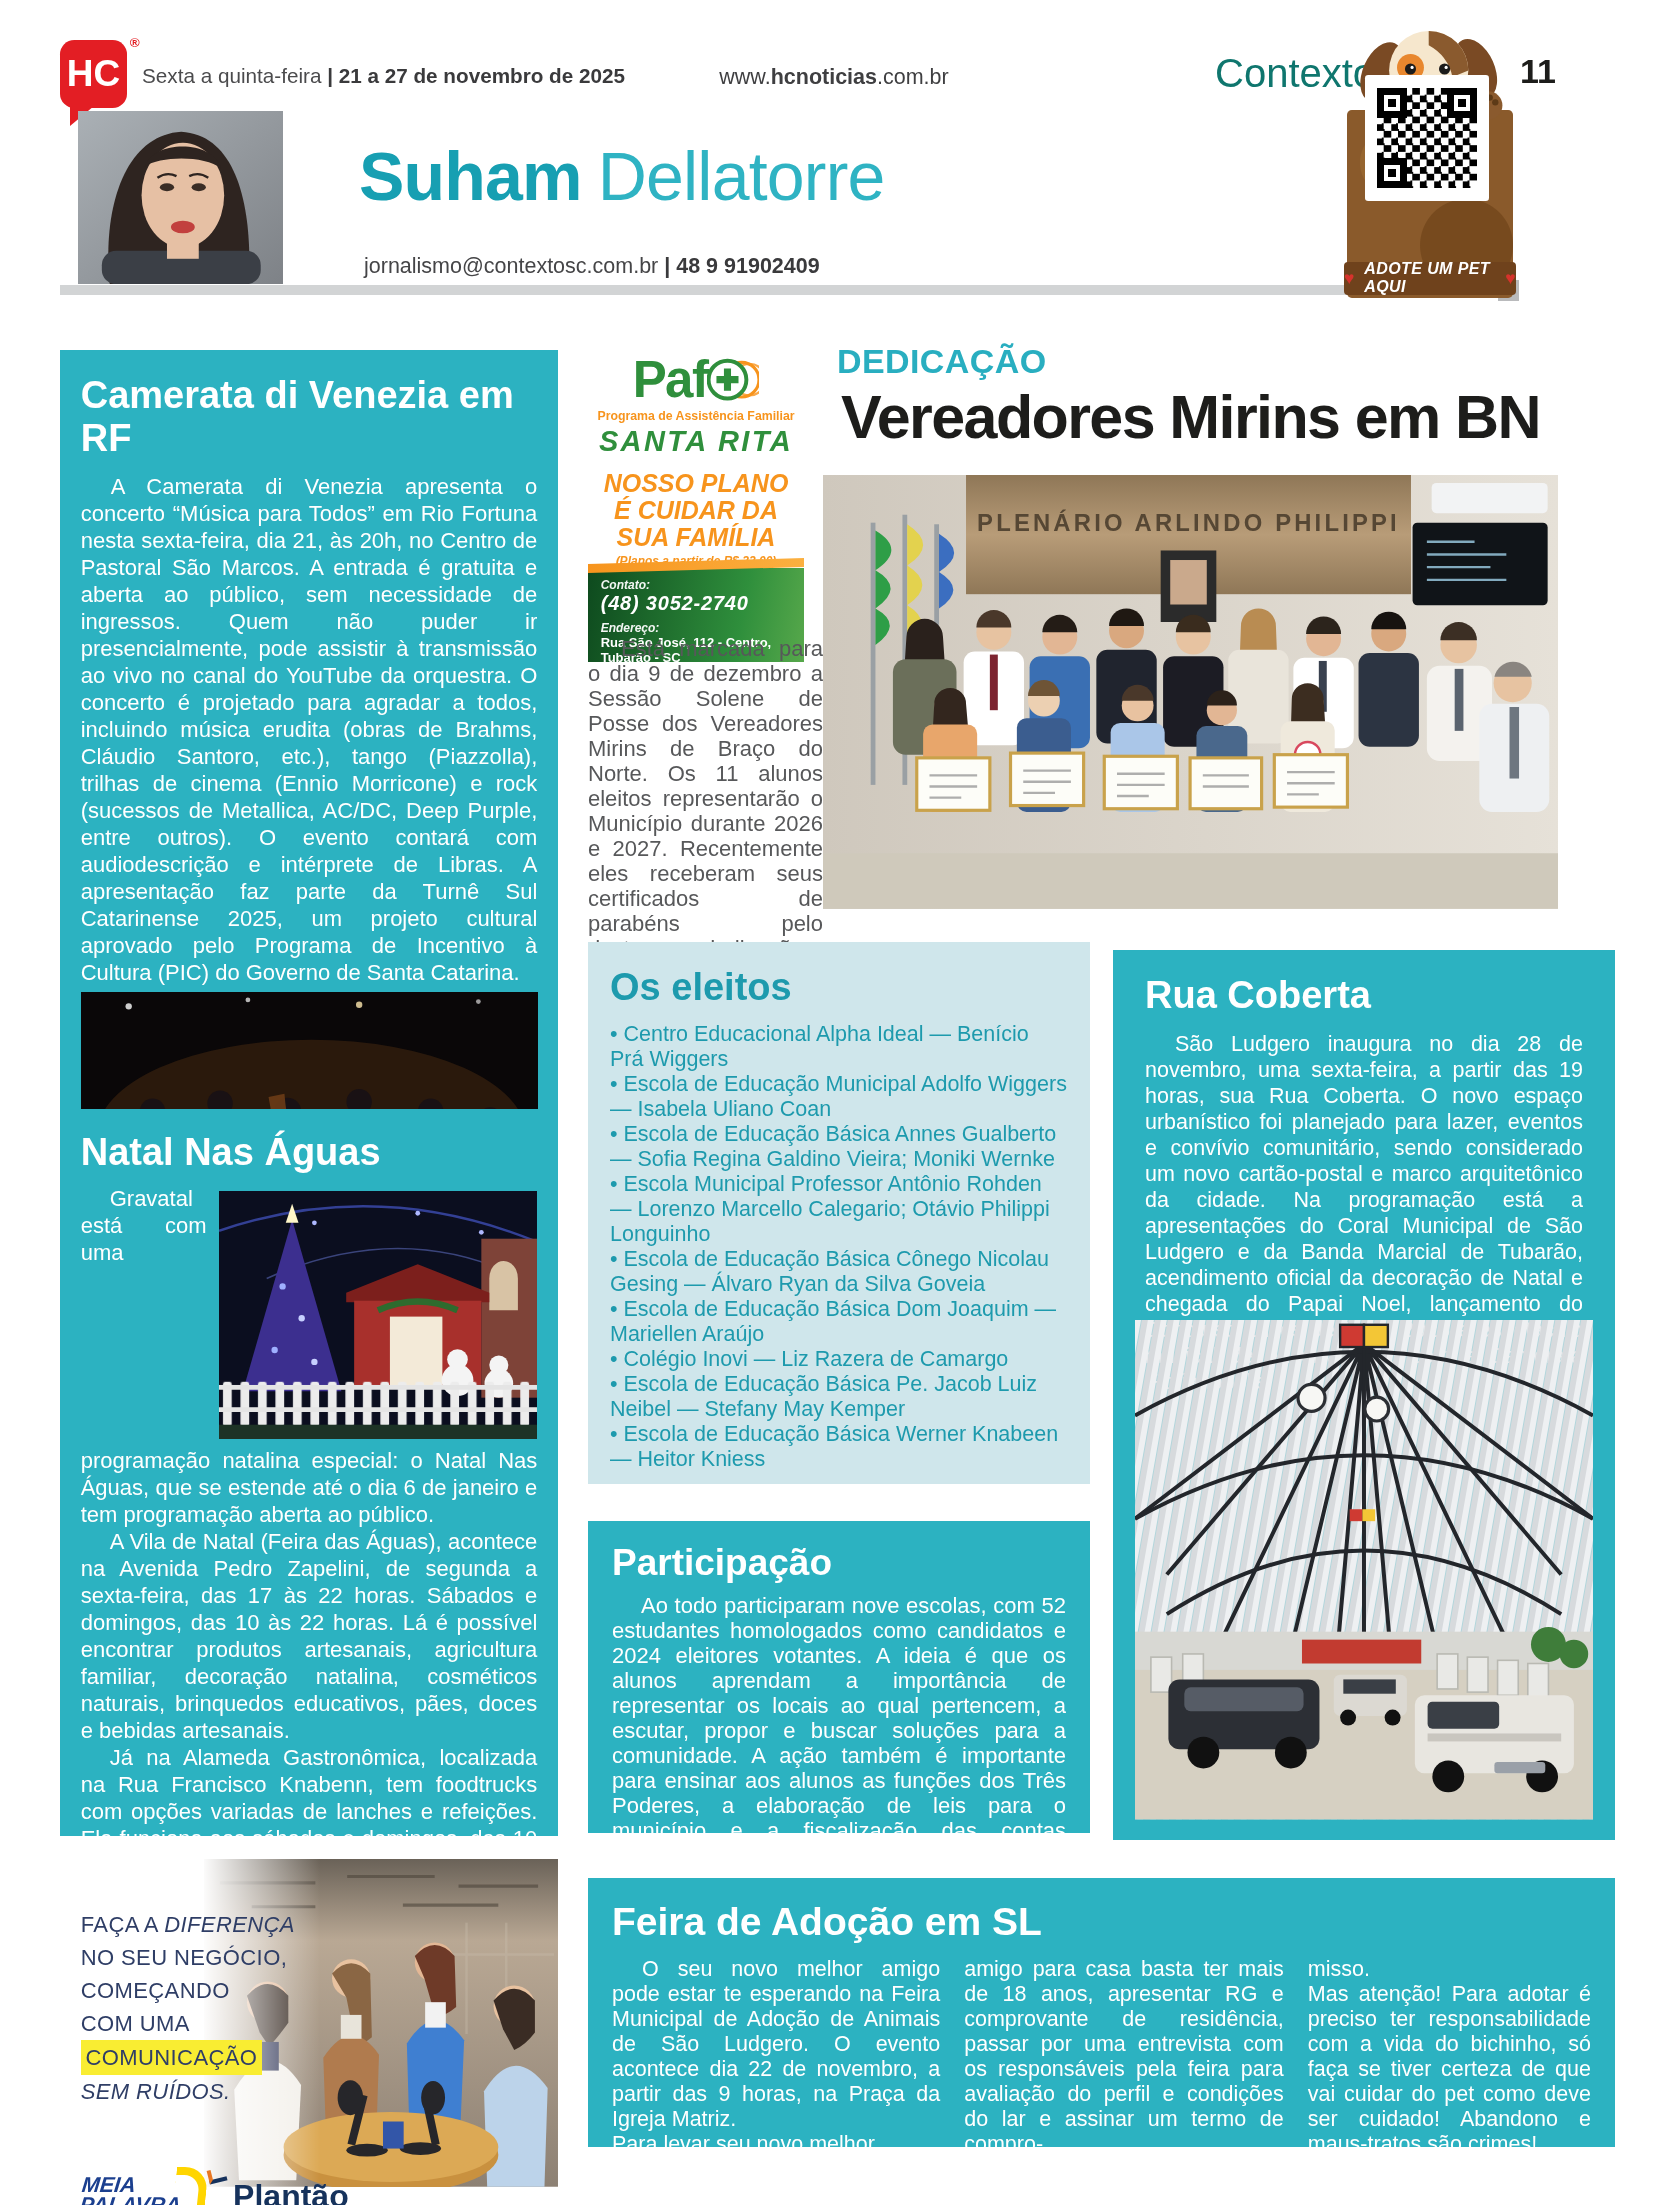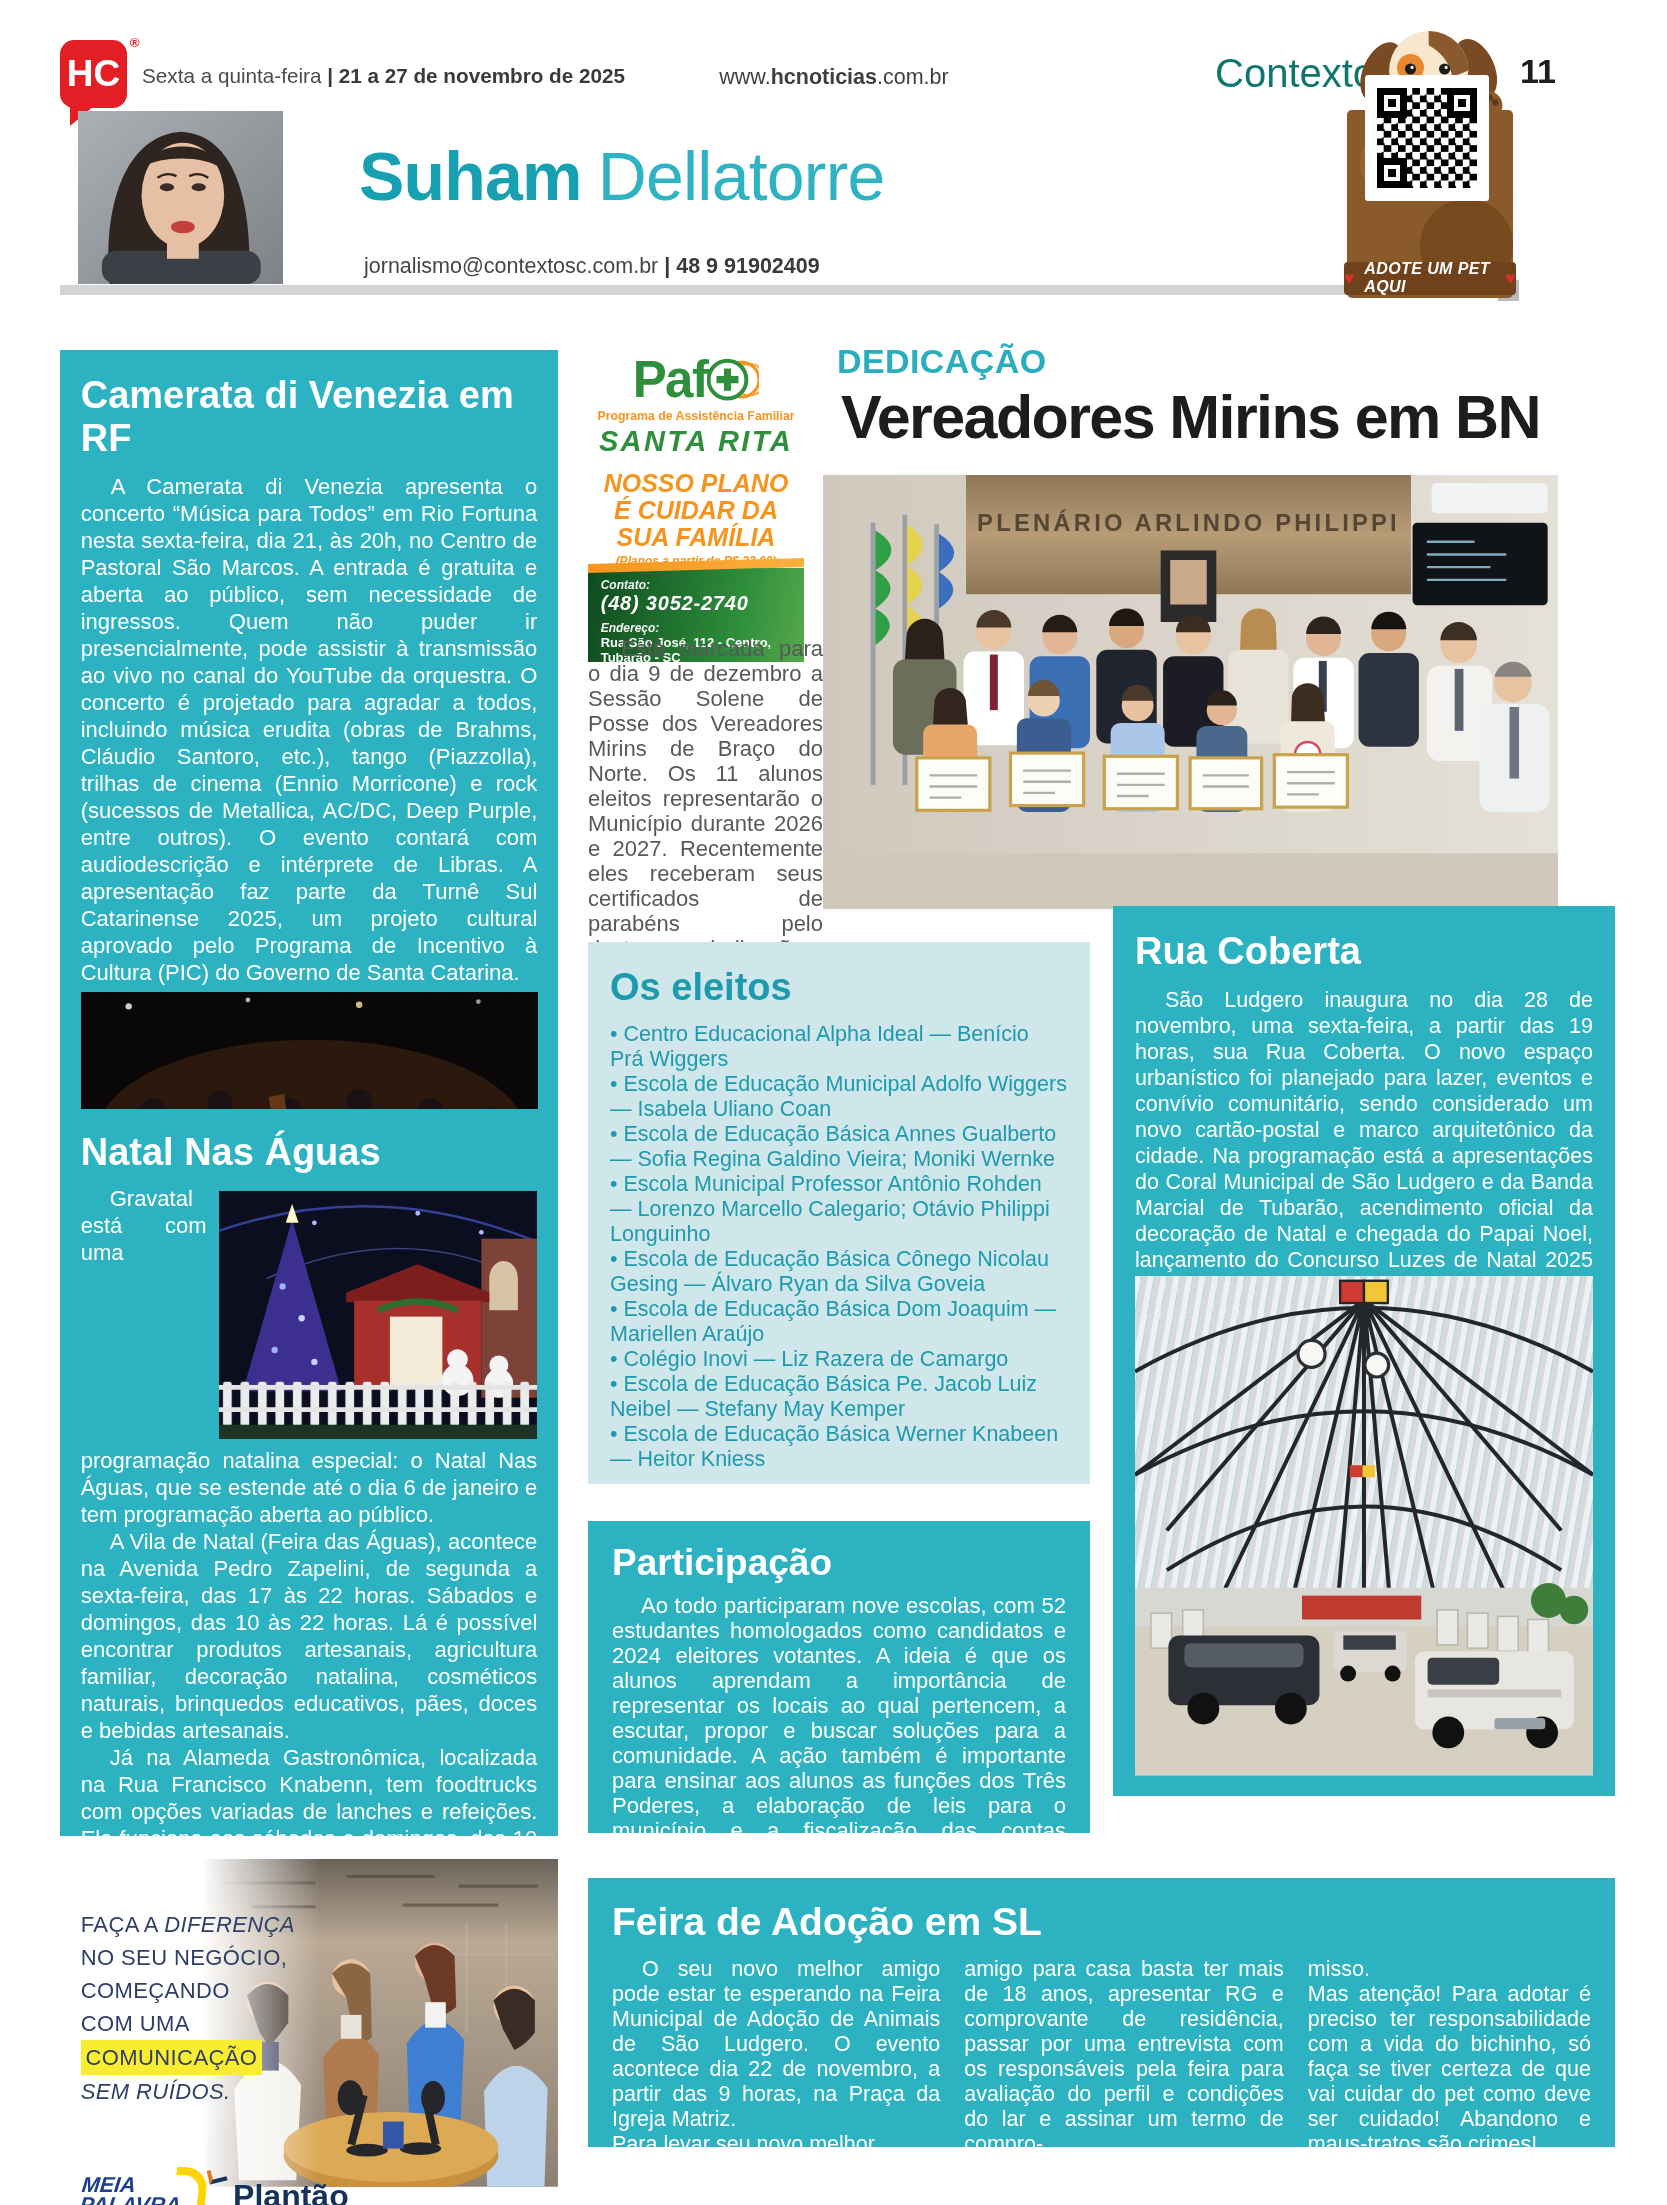--- a/index.html
+++ b/index.html
@@ -109,21 +109,21 @@
 
   .box-eleitos{left:588px;top:942px;width:502px;height:542px;background:#cfe6eb;padding:24px 22px}
   .box-eleitos h2{font-size:38px;color:#1d9aad;margin-bottom:12.7px}
   .eleitos-item{font-size:21.5px;line-height:25px;color:#1d9aad}
 
   .box-participacao{left:588px;top:1521px;width:502px;height:312px;padding:20.7px 24px}
   .box-participacao h2{font-size:37px;margin-bottom:9.5px}
   .box-participacao p{font-size:22px;line-height:25px;text-indent:29px}
 
   
-  .box-rua{left:1113px;top:906px;width:502px;height:890px;padding:24px 22px}
+  .box-rua{left:1113px;top:950px;width:502px;height:890px;padding:24px 32px}
   .box-rua h2{font-size:38px;margin-bottom:14.3px}
   .box-rua p{font-size:21.5px;line-height:26px;text-indent:30px}
   .photo-rua{position:absolute;left:22px;bottom:20.7px;width:458px;height:499px}
 
   
   .box-feira{left:588px;top:1878px;width:1027px;height:269px;padding:17.5px 24px}
   .box-feira h2{font-size:39px;margin:4.8px 0 12.7px}
   .feira-cols{display:flex;gap:24px}
   .fcol{font-size:21.5px;line-height:25px;text-align:justify;white-space:pre-line;color:#fff}
   .fcol1{width:343px;text-indent:30px}

